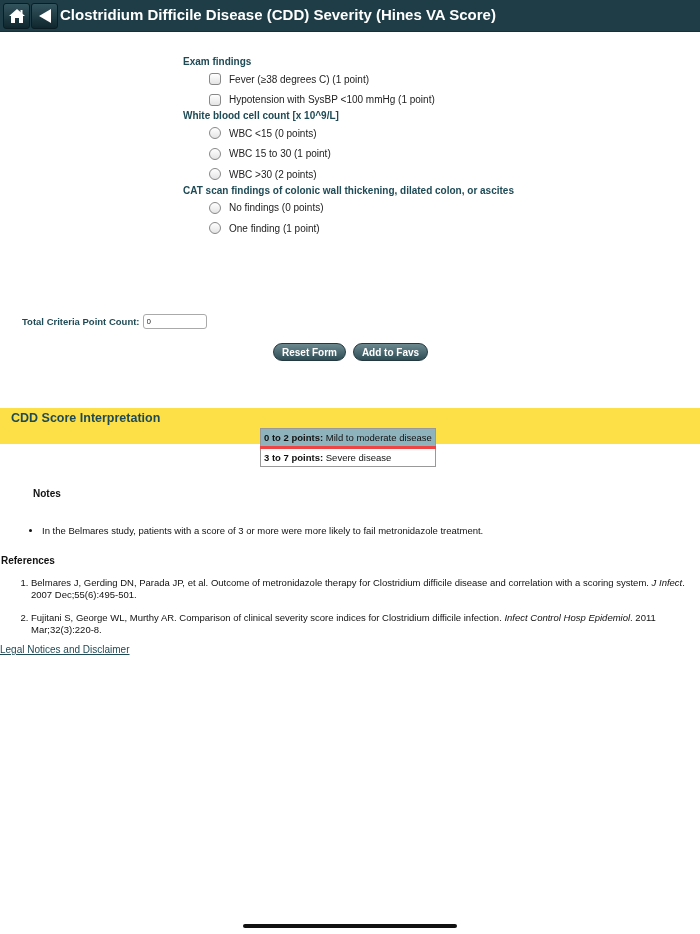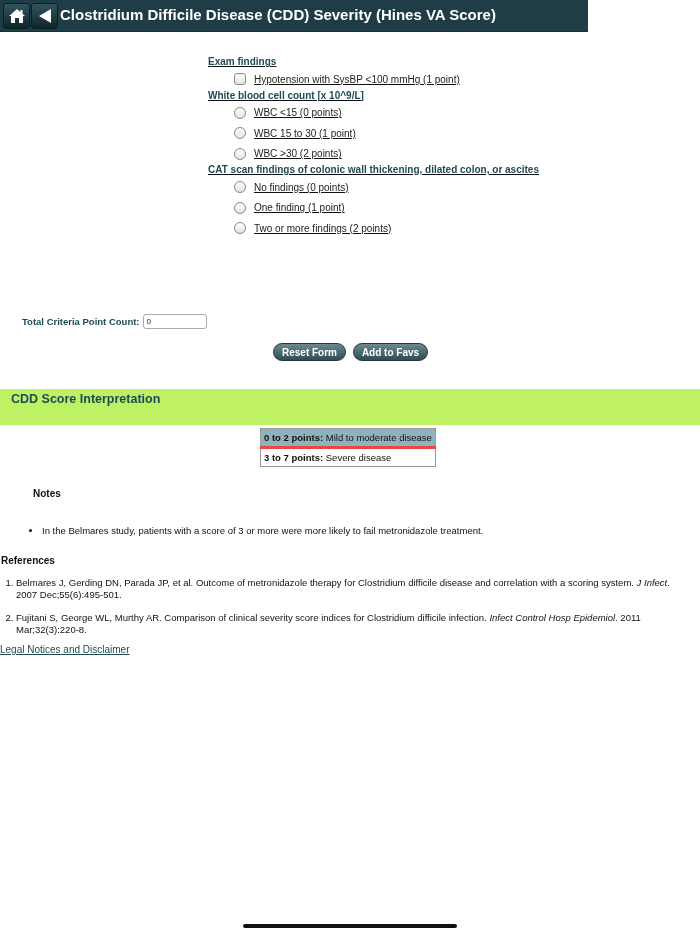--- a/index.html
+++ b/index.html
@@ -1,35 +1,35 @@
 <!DOCTYPE html>
 <html><head>
 <meta charset="utf-8">
 <style>
   html, body { margin: 0; padding: 0; }
   body {
     width: 700px; height: 934px; background: #ffffff; position: relative; overflow: hidden;
     font-family: "Liberation Sans", sans-serif; color: #111;
   }
   .topbar {
-    position: absolute; left: 0; top: 0; width: 588px; height: 31px;
+    position: absolute; left: 0; top: 0; width: 700px; height: 31px;
     background: #1e3d46; border-bottom: 1px solid #15303a;
   }
   .navbtn {
     position: absolute; top: 3px; width: 25px; height: 24px; border-radius: 3px;
     background: linear-gradient(#33545d, #0f262d); border: 1px solid #0a1d22;
     display: flex; align-items: center; justify-content: center;
   }
   .navbtn.home { left: 3px; }
   .navbtn.back { left: 31px; }
   .title {
     position: absolute; left: 60px; top: 6px; color: #fff; font-weight: bold; font-size: 15px;
     white-space: nowrap;
   }
-  .form { position: absolute; left: 208px; top: 56px; text-decoration: underline; }
+  .form { position: absolute; left: 183px; top: 56px; }
   .group-label { color: #1e4a55; font-weight: bold; font-size: 10px; height: 13px; }
   .option { display: flex; align-items: center; height: 20.5px; padding-left: 26px; font-size: 10px; color: #222; }
   .cbox {
     width: 10px; height: 10px; border: 1px solid #888; border-radius: 3px; margin-right: 8px;
     background: linear-gradient(#ffffff, #e4e4e4);
   }
   .radio {
     width: 10px; height: 10px; border: 1px solid #888; border-radius: 50%; margin-right: 8px;
     background: linear-gradient(#ffffff, #e4e4e4);
   }
@@ -40,35 +40,35 @@
     border-radius: 3px; font-family: "Liberation Sans", sans-serif; color: #222;
   }
   .btn {
     position: absolute; top: 343px; height: 16px; border-radius: 9px;
     background: linear-gradient(#6c8990, #2e4c54); color: #fff; font-weight: bold; font-size: 10px;
     display: flex; align-items: center; justify-content: center; border: 1px solid #23393f;
   }
   .btn.reset { left: 273px; width: 71px; }
   .btn.fav { left: 353px; width: 73px; }
   .section-bar {
-    position: absolute; left: 0; top: 389px; width: 700px; height: 36px; background: #bef264;
+    position: absolute; left: 0; top: 408px; width: 700px; height: 36px; background: #fde047;
   }
   .section-title { position: absolute; left: 11px; top: 3px; color: #1e4a55; font-weight: bold; font-size: 12.5px; }
   table.interp {
     position: absolute; left: 260px; top: 428px; border-collapse: collapse; font-size: 9.5px;
     border: 1px solid #999;
   }
   table.interp td { padding: 2px 3px; height: 13px; white-space: nowrap; }
   table.interp tr.hl { background: #8fb3bc; }
   table.interp tr + tr td { border-top: 3px solid #ef4444; }
   .bold { font-weight: bold; }
   .notes-h { position: absolute; left: 1px; top: 488px; font-weight: bold; font-size: 10px; padding-left: 32px; }
   .notes-list { position: absolute; left: 1px; top: 510px; margin: 15px; padding-left: 26px; font-size: 9.5px; }
   .refs-h { position: absolute; left: 1px; top: 555px; font-weight: bold; font-size: 10px; }
-  .refs-list { position: absolute; left: 1px; top: 577px; margin: 0; padding-left: 15px; font-size: 9.5px; width: 670px; line-height: 12px; }
+  .refs-list { position: absolute; left: 1px; top: 577px; margin: 0; padding-left: 30px; font-size: 9.5px; width: 670px; line-height: 12px; }
   .refs-list li { margin-bottom: 11px; }
   .legal {
     position: absolute; left: 0; width: 600px; top: 644px; text-align: left; font-size: 10px;
   }
   .legal a { color: #1e4a55; text-decoration: underline; }
   .home-indicator {
     position: absolute; left: 243px; top: 924px; width: 214px; height: 4px; border-radius: 2px; background: #111;
   }
 </style>
 </head>
@@ -86,20 +86,24 @@
       <polygon points="14,1 14,15 2,8" fill="#ffffff"></polygon>
     </svg>
   </div>
   <div class="title">Clostridium Difficile Disease (CDD) Severity (Hines VA Score)</div>
 </div>
 
 <div class="form">
   <div class="group-label">Exam findings</div>
   <div class="option">
     <span class="cbox"></span>
+    <span>Fever (≥38 degrees C) (1 point)</span>
+  </div>
+  <div class="option">
+    <span class="cbox"></span>
     <span>Hypotension with SysBP &lt;100 mmHg (1 point)</span>
   </div>
 
   <div class="group-label">White blood cell count [x 10^9/L]</div>
   <div class="option">
     <span class="radio"></span>
     <span>WBC &lt;15 (0 points)</span>
   </div>
   <div class="option">
     <span class="radio"></span>
@@ -111,24 +115,20 @@
   </div>
 
   <div class="group-label">CAT scan findings of colonic wall thickening, dilated colon, or ascites</div>
   <div class="option">
     <span class="radio"></span>
     <span>No findings (0 points)</span>
   </div>
   <div class="option">
     <span class="radio"></span>
     <span>One finding (1 point)</span>
-  </div>
-  <div class="option">
-    <span class="radio"></span>
-    <span>Two or more findings (2 points)</span>
   </div>
 </div>
 
 <div class="total">
   <span class="total-label">Total Criteria Point Count:</span>
   <input class="total-input" type="text" value="0" style="">
 </div>
 
 <div class="btn reset">Reset Form</div>
 <div class="btn fav">Add to Favs</div>

